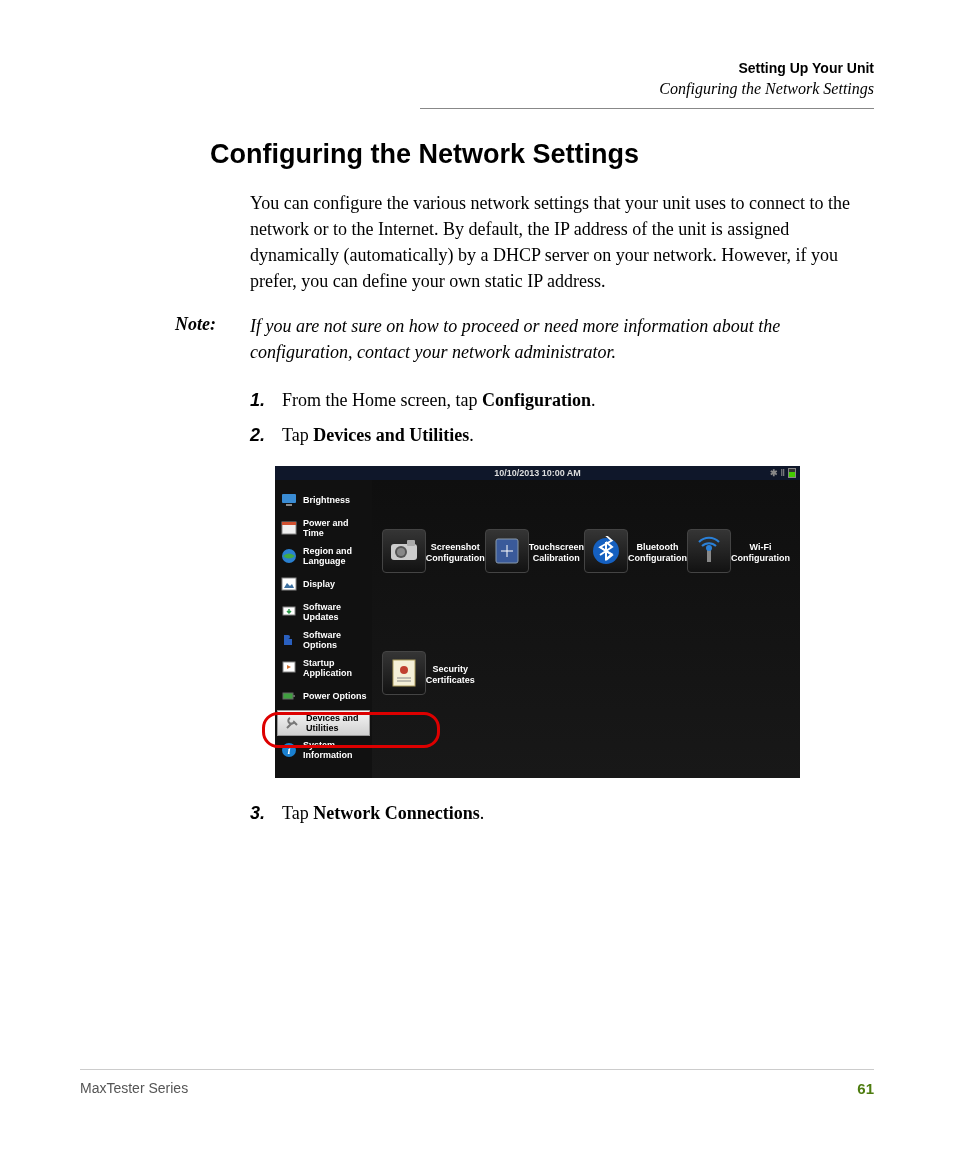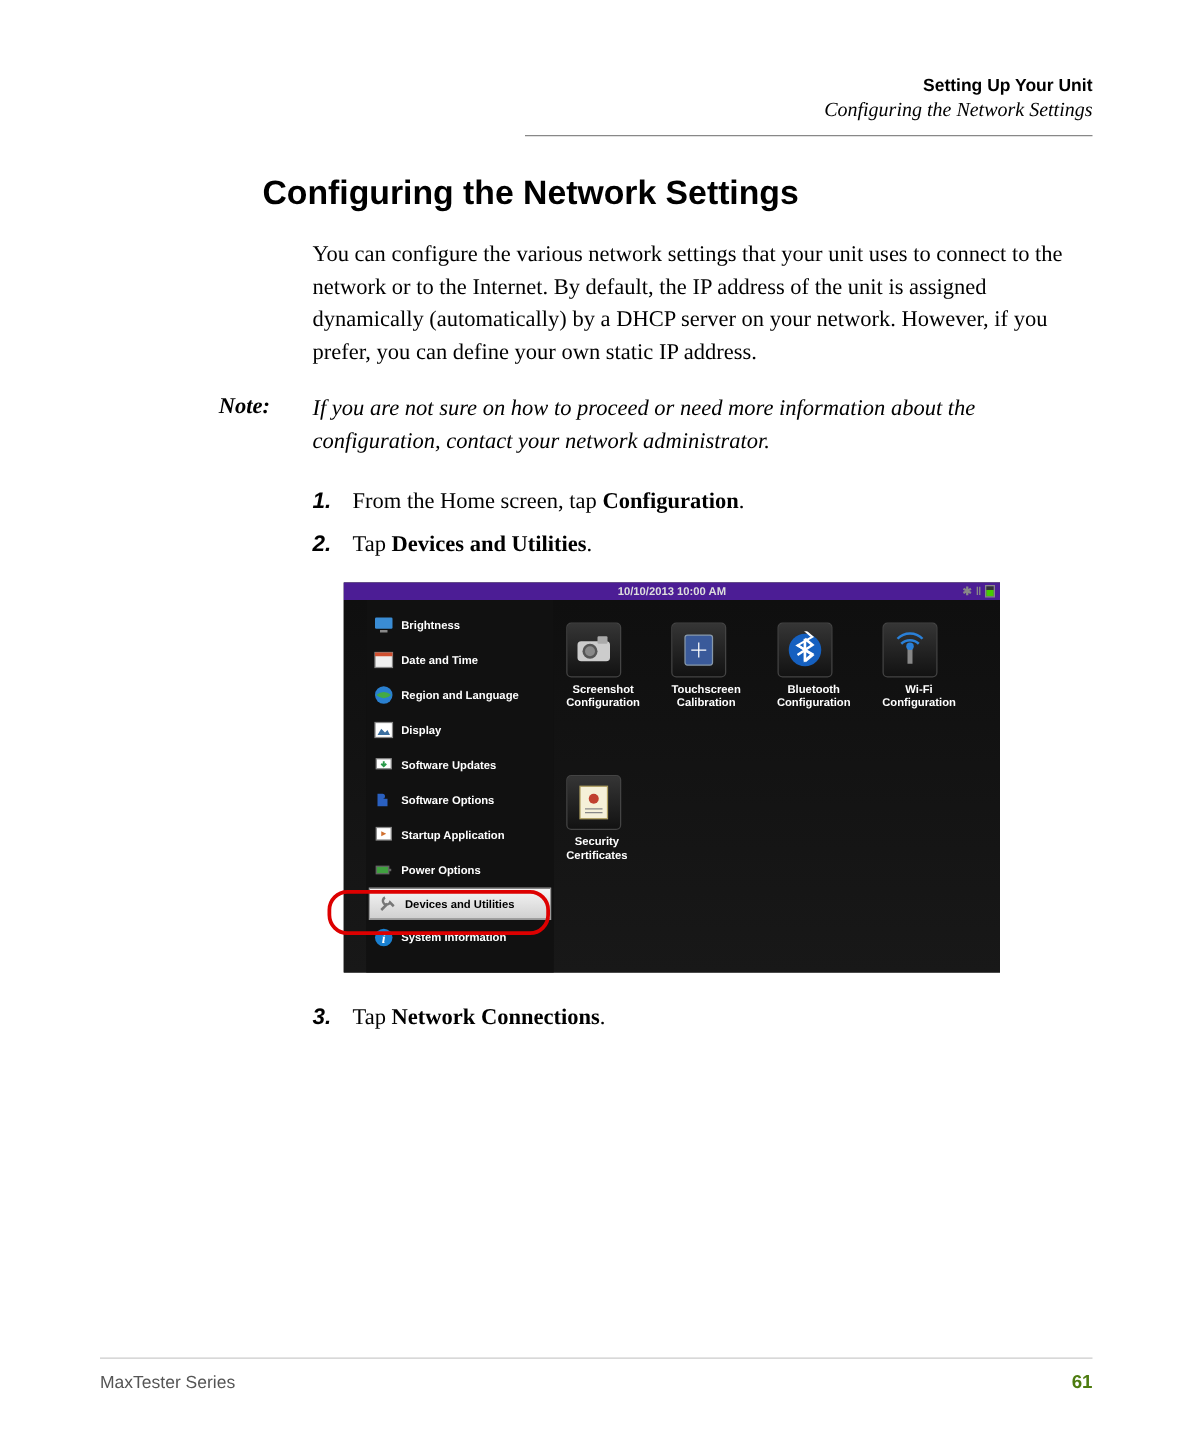--- a/index.html
+++ b/index.html
@@ -107,21 +107,21 @@
       height: 312px;
       position: relative;
       margin-top: 20px;
       margin-bottom: 25px;
       background: #000;
     }
     .ss-statusbar {
       position: absolute;
       top: 0; left: 0; right: 0;
       height: 14px;
-      background: #4c1d95;
+      background: #0f172a;
       color: #ddd;
       font-family: Arial, sans-serif;
       font-size: 9px;
       font-weight: bold;
       text-align: center;
       line-height: 14px;
     }
     .ss-status-right {
       position: absolute;
       right: 4px;
@@ -135,21 +135,20 @@
     .ss-body {
       position: absolute;
       top: 14px; left: 0; right: 0; bottom: 0;
       background: linear-gradient(#0f0f0f, #181818);
       display: flex;
     }
     .ss-sidebar {
       width: 150px;
       background: #111;
       padding-top: 6px;
-      margin-left: 18px;
     }
     .ss-item {
       display: flex;
       align-items: center;
       height: 28px;
       padding-left: 6px;
       color: #fff;
       font-family: Arial, sans-serif;
       font-size: 9px;
       font-weight: bold;
@@ -172,22 +171,21 @@
       flex: 1;
       padding: 18px 10px;
       display: grid;
       grid-template-columns: repeat(4, 1fr);
       grid-auto-rows: 110px;
       gap: 12px 0;
       align-content: start;
     }
     .ss-tile {
       display: flex;
-      flex-direction: column;
-      align-items: flex-start;
+      align-items: center;
       color: #fff;
       font-family: Arial, sans-serif;
       font-size: 9px;
       font-weight: bold;
       text-align: center;
       line-height: 1.2;
     }
     .ss-tile-icon {
       width: 44px;
       height: 44px;
@@ -201,21 +199,21 @@
       position: relative;
     }
     .highlight-oval {
       position: absolute;
       border: 3px solid #d00;
       border-radius: 16px;
       pointer-events: none;
     }
     .footer {
       position: absolute;
-      bottom: 45px;
+      bottom: 62px;
       left: 80px;
       right: 80px;
       border-top: 1px solid #ccc;
       padding-top: 10px;
       display: flex;
       justify-content: space-between;
       font-family: Arial, sans-serif;
       font-size: 14px;
       color: #555;
     }
@@ -275,21 +273,21 @@
                 <rect x="1" y="2" width="14" height="9" fill="#3a8cd4" rx="1"></rect>
                 <rect x="5" y="12" width="6" height="2" fill="#888"></rect>
               </svg></div>
             <span>Brightness</span>
           </div>
           <div class="ss-item">
             <div class="ss-icon"><svg width="16" height="16">
                 <rect x="1" y="2" width="14" height="12" fill="#f0f0f0" stroke="#888"></rect>
                 <rect x="1" y="2" width="14" height="3" fill="#d05030"></rect>
               </svg></div>
-            <span>Date and Time</span>
+            <span>Power and Time</span>
           </div>
           <div class="ss-item">
             <div class="ss-icon"><svg width="16" height="16">
                 <circle cx="8" cy="8" r="7" fill="#2a80d0"></circle>
                 <path d="M2,8 Q8,3 14,8 Q8,13 2,8" fill="#4a4"></path>
               </svg></div>
             <span>Region and Language</span>
           </div>
           <div class="ss-item">
             <div class="ss-icon"><svg width="16" height="16">

